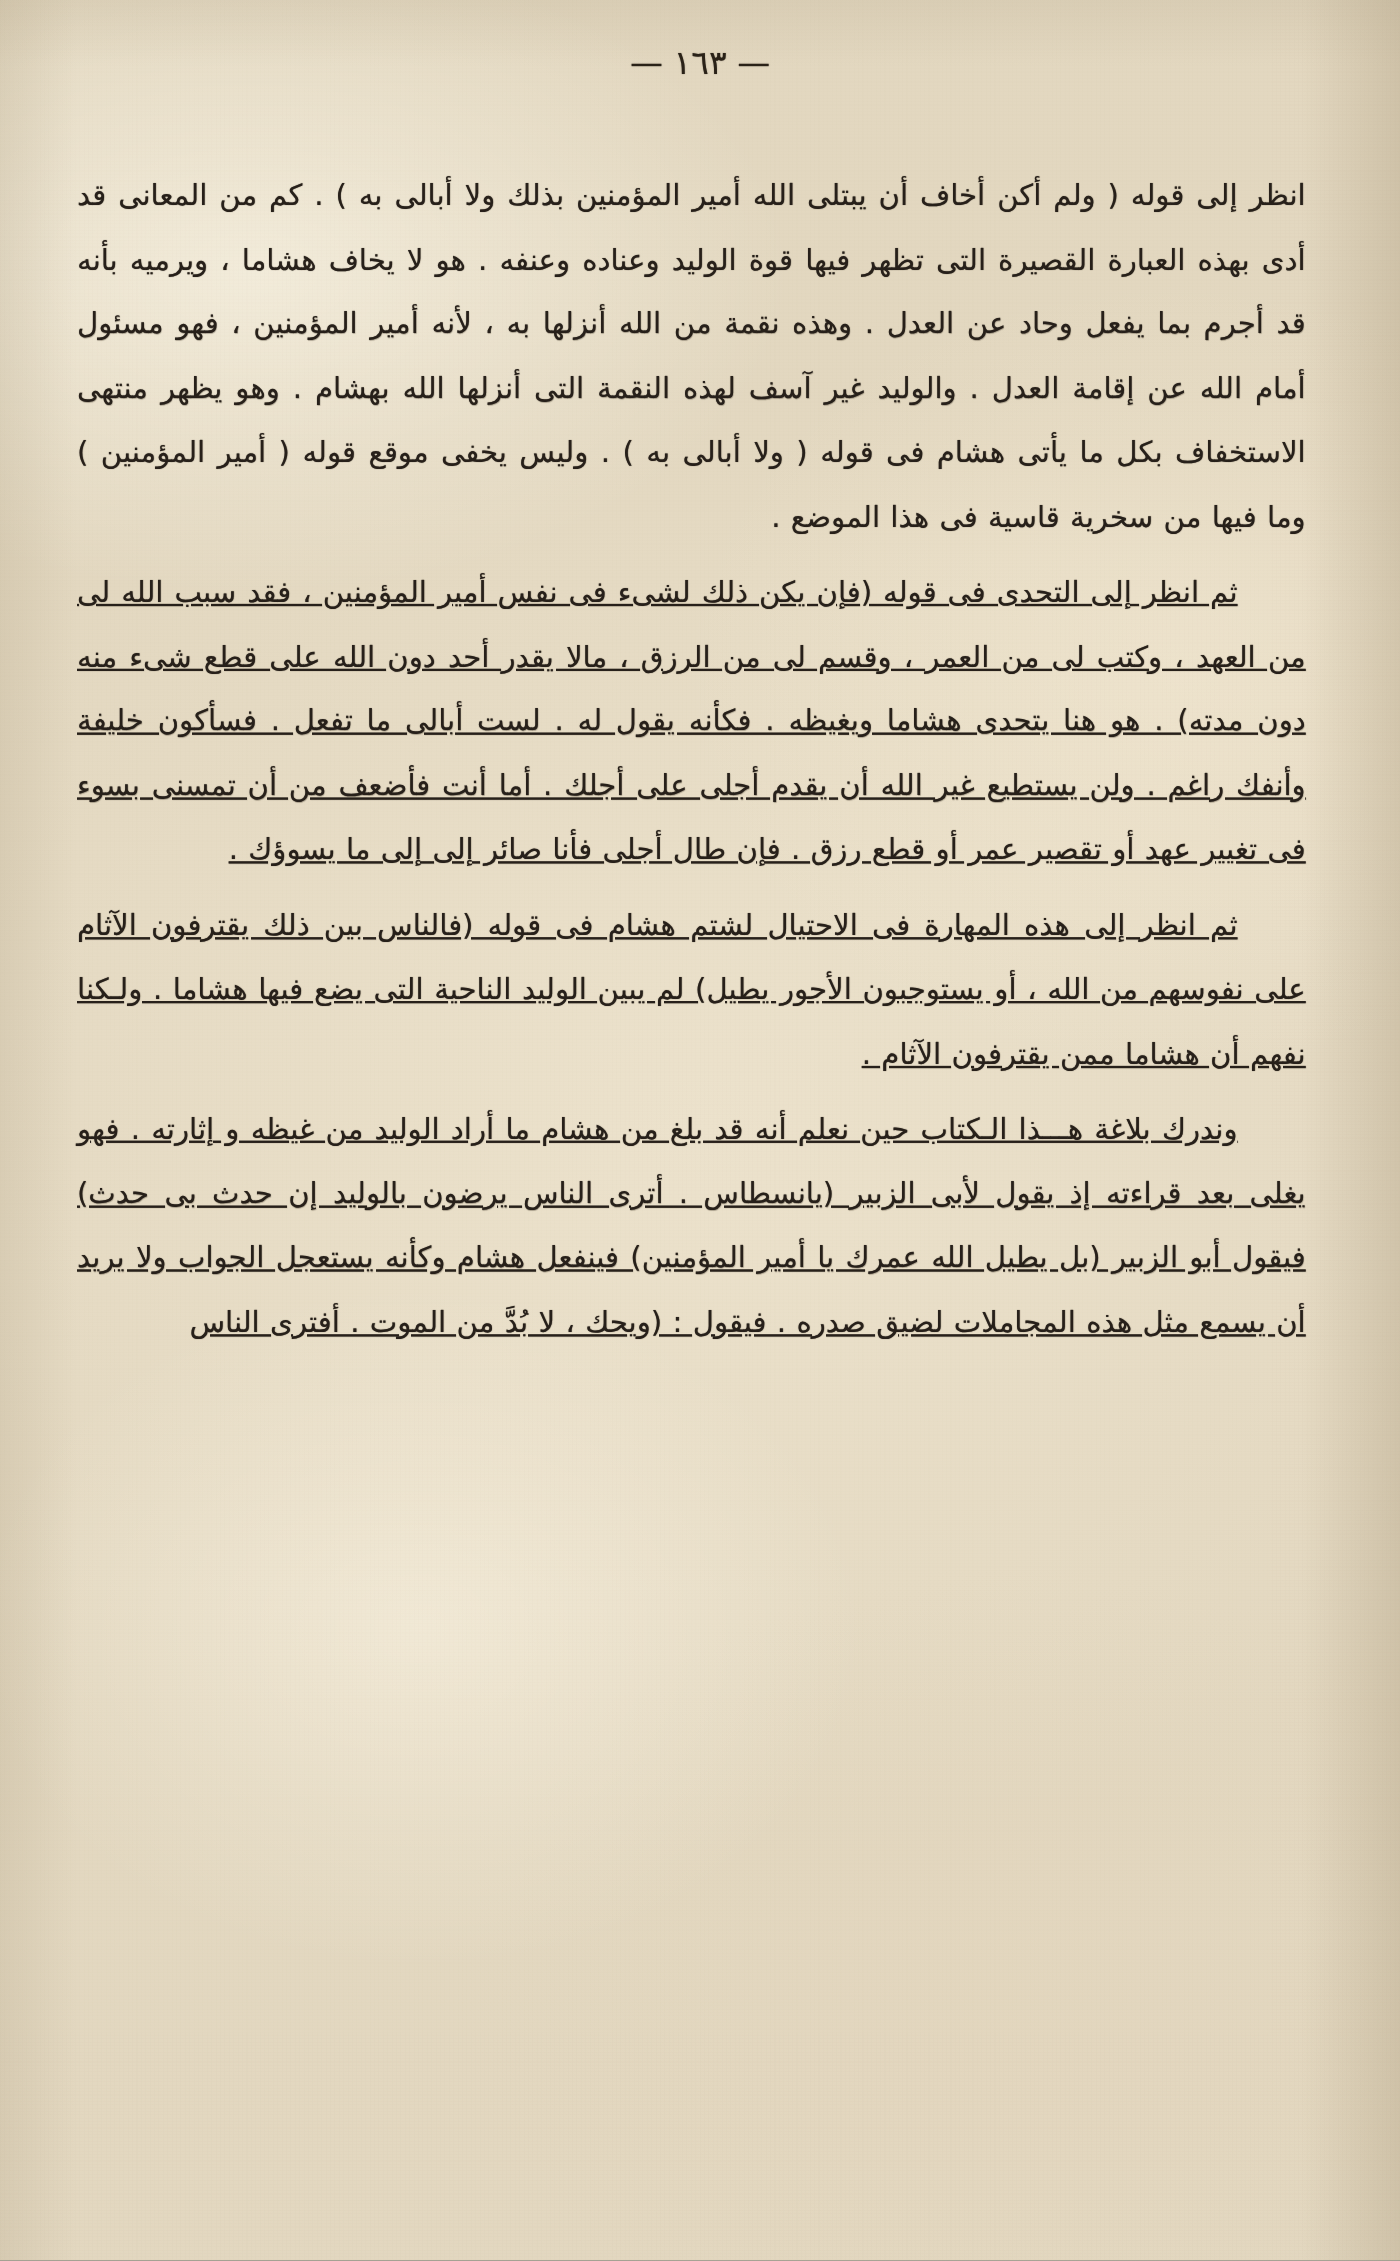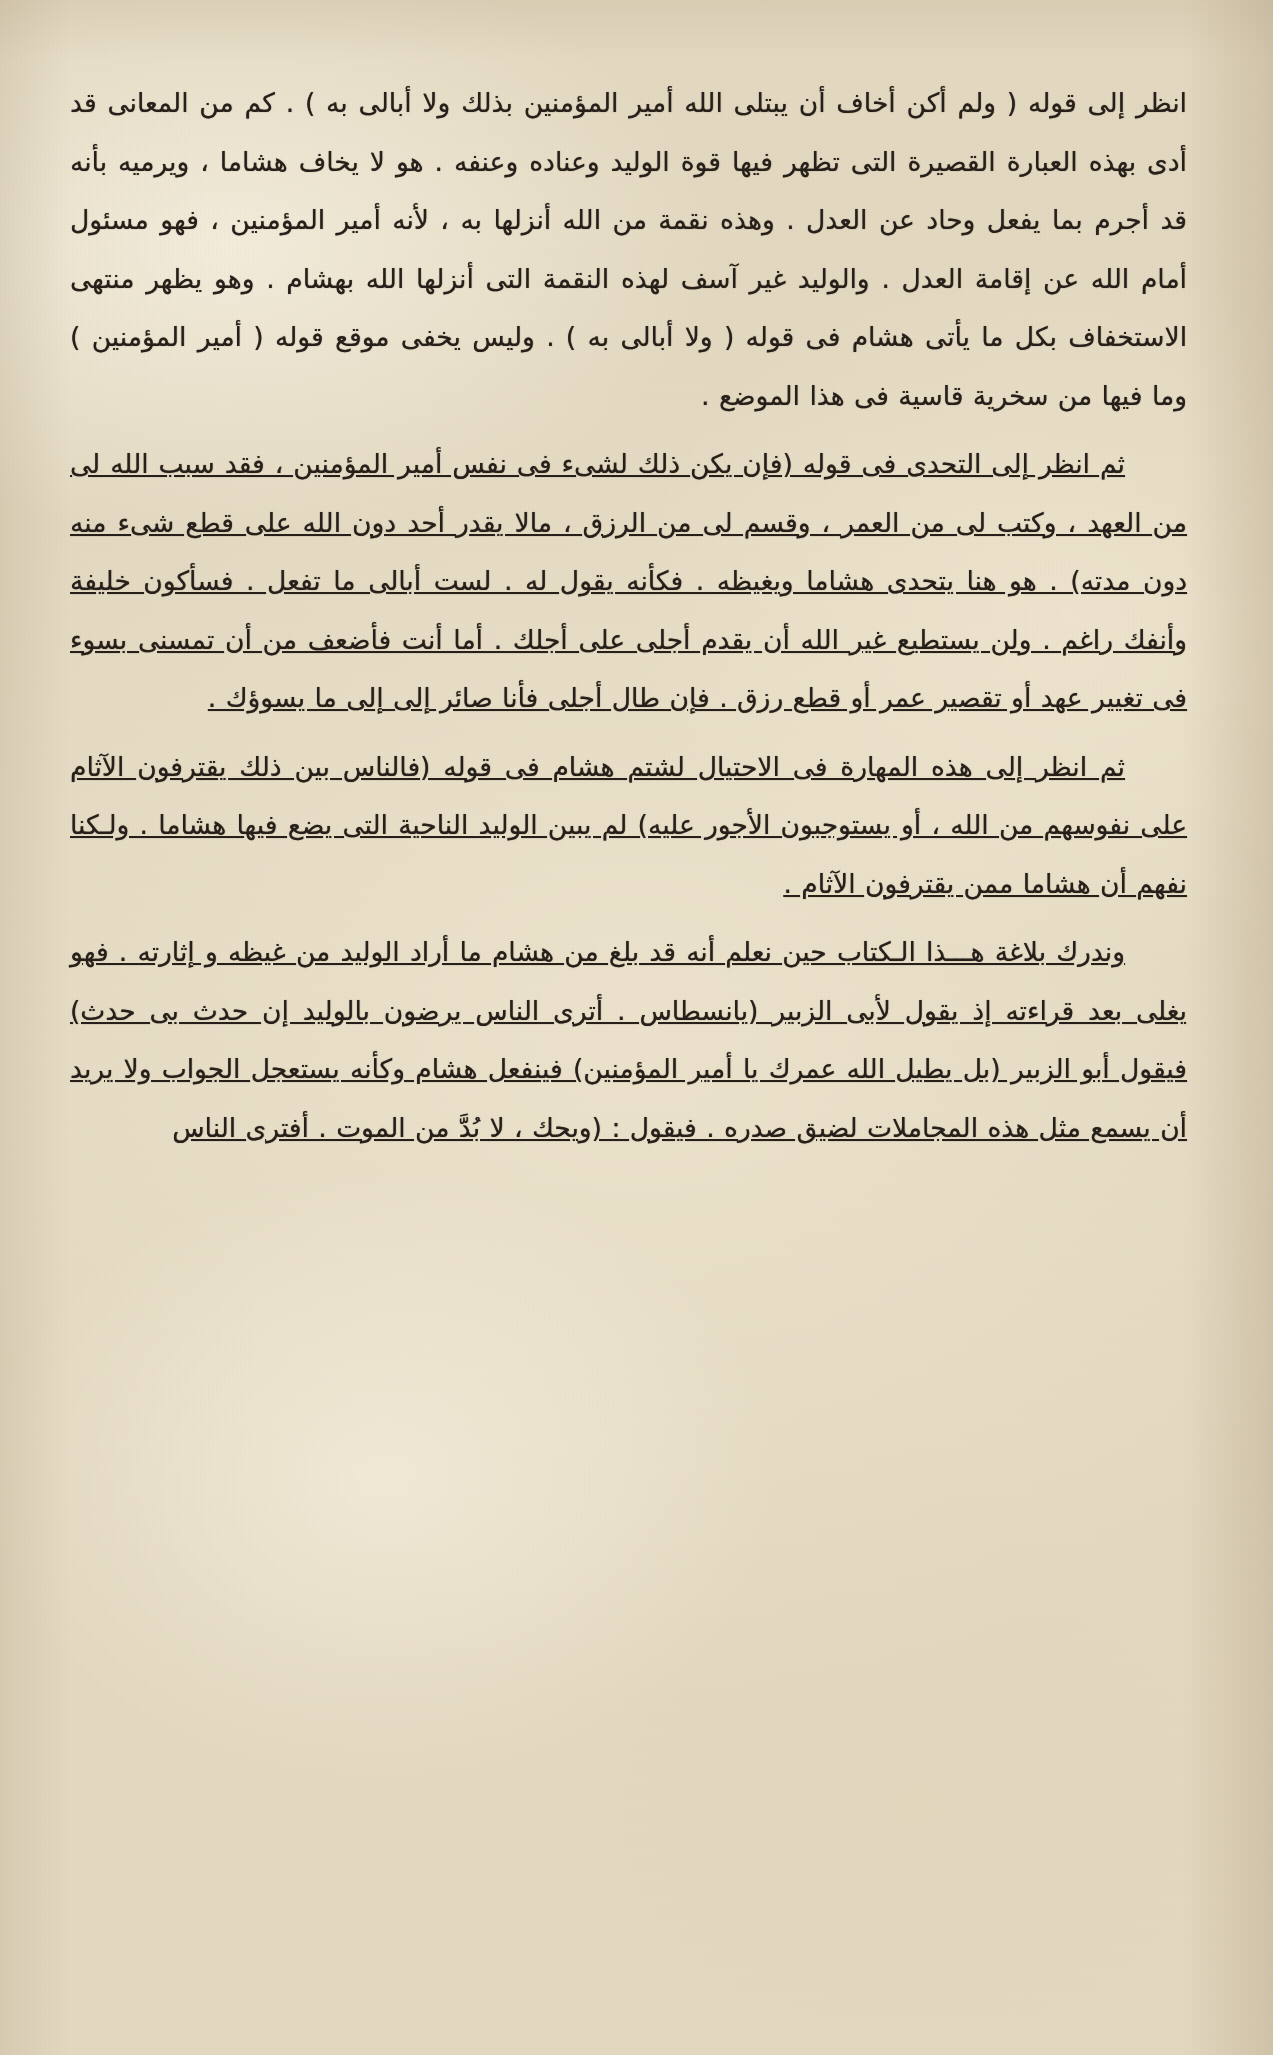--- a/index.html
+++ b/index.html
@@ -114,26 +114,27 @@
 
 <div class="page">
 
   <div class="grain"></div>
   <div class="top-shade"></div>
   <div class="left-shade"></div>
   <div class="gutter-shade"></div>
 
   <div class="content">
 
+    <div class="folio">— ١٦٣ —</div>
 
     <div class="body-text">
 
       <p class="para">انظر إلى قوله ( ولم أكن أخاف أن يبتلى الله أمير المؤمنين بذلك ولا أبالى به ) . كم من المعانى قد أدى بهذه العبارة القصيرة التى تظهر فيها قوة الوليد وعناده وعنفه . هو لا يخاف هشاما ، ويرميه بأنه قد أجرم بما يفعل وحاد عن العدل . وهذه نقمة من الله أنزلها به ، لأنه أمير المؤمنين ، فهو مسئول أمام الله عن إقامة العدل . والوليد غير آسف لهذه النقمة التى أنزلها الله بهشام . وهو يظهر منتهى الاستخفاف بكل ما يأتى هشام فى قوله ( ولا أبالى به ) . وليس يخفى موقع قوله ( أمير المؤمنين ) وما فيها من سخرية قاسية فى هذا الموضع .</p>
 
       <p class="para indent">ثم انظر إلى التحدى فى قوله (فإن يكن ذلك لشىء فى نفس أمير المؤمنين ، فقد سبب الله لى من العهد ، وكتب لى من العمر ، وقسم لى من الرزق ، مالا يقدر أحد دون الله على قطع شىء منه دون مدته) . هو هنا يتحدى هشاما ويغيظه . فكأنه يقول له . لست أبالى ما تفعل . فسأكون خليفة وأنفك راغم . ولن يستطيع غير الله أن يقدم أجلى على أجلك . أما أنت فأضعف من أن تمسنى بسوء فى تغيير عهد أو تقصير عمر أو قطع رزق . فإن طال أجلى فأنا صائر إلى إلى ما يسوؤك .</p>
 
-      <p class="para indent">ثم انظر إلى هذه المهارة فى الاحتيال لشتم هشام فى قوله (فالناس بين ذلك يقترفون الآثام على نفوسهم من الله ، أو يستوجبون الأجور عليه) لم يبين الوليد الناحية التى يضع فيها هشاما . ولـكنا نفهم أن هشاما ممن يقترفون الآثام .</p>
+      <p class="para indent">ثم انظر إلى هذه المهارة فى الاحتيال لشتم هشام فى قوله (فالناس بين ذلك يقترفون الآثام على نفوسهم من الله ، أو يستوجبون الأجور يطيل) لم يبين الوليد الناحية التى يضع فيها هشاما . ولـكنا نفهم أن هشاما ممن يقترفون الآثام .</p>
 
       <p class="para indent">وندرك بلاغة هـــذا الـكتاب حين نعلم أنه قد بلغ من هشام ما أراد الوليد من غيظه و إثارته . فهو يغلى بعد قراءته إذ يقول لأبى الزبير (يانسطاس . أترى الناس يرضون بالوليد إن حدث بى حدث) فيقول أبو الزبير (بل يطيل الله عمرك يا أمير المؤمنين) فينفعل هشام وكأنه يستعجل الجواب ولا يريد أن يسمع مثل هذه المجاملات لضيق صدره . فيقول : (ويحك ، لا بُدَّ من الموت . أفترى الناس</p>
 
     </div>
   </div>
 </div>
 
 </body></html>

